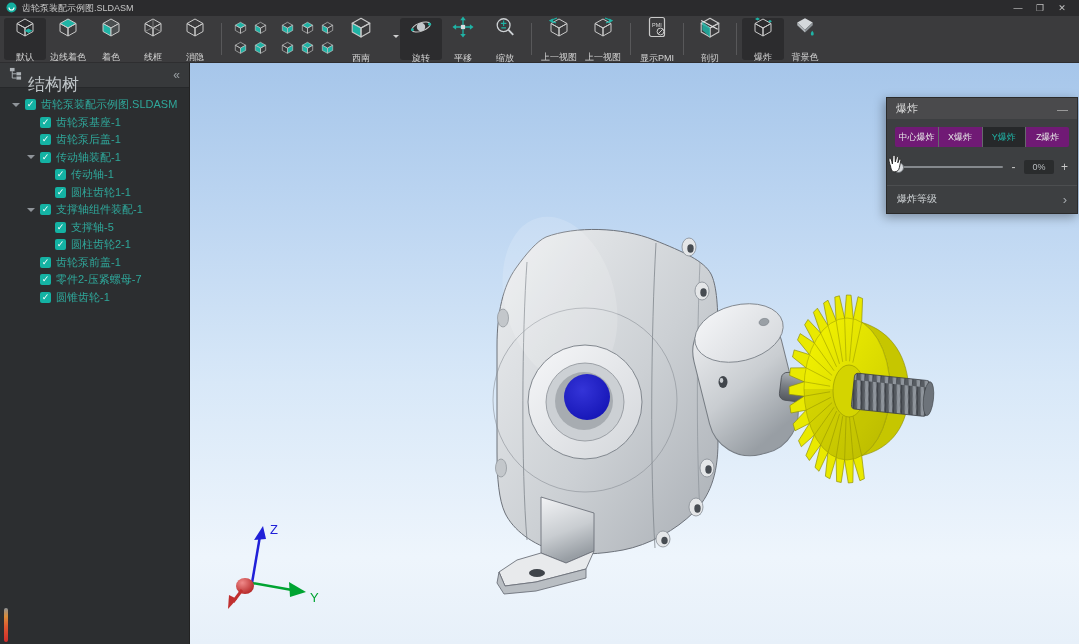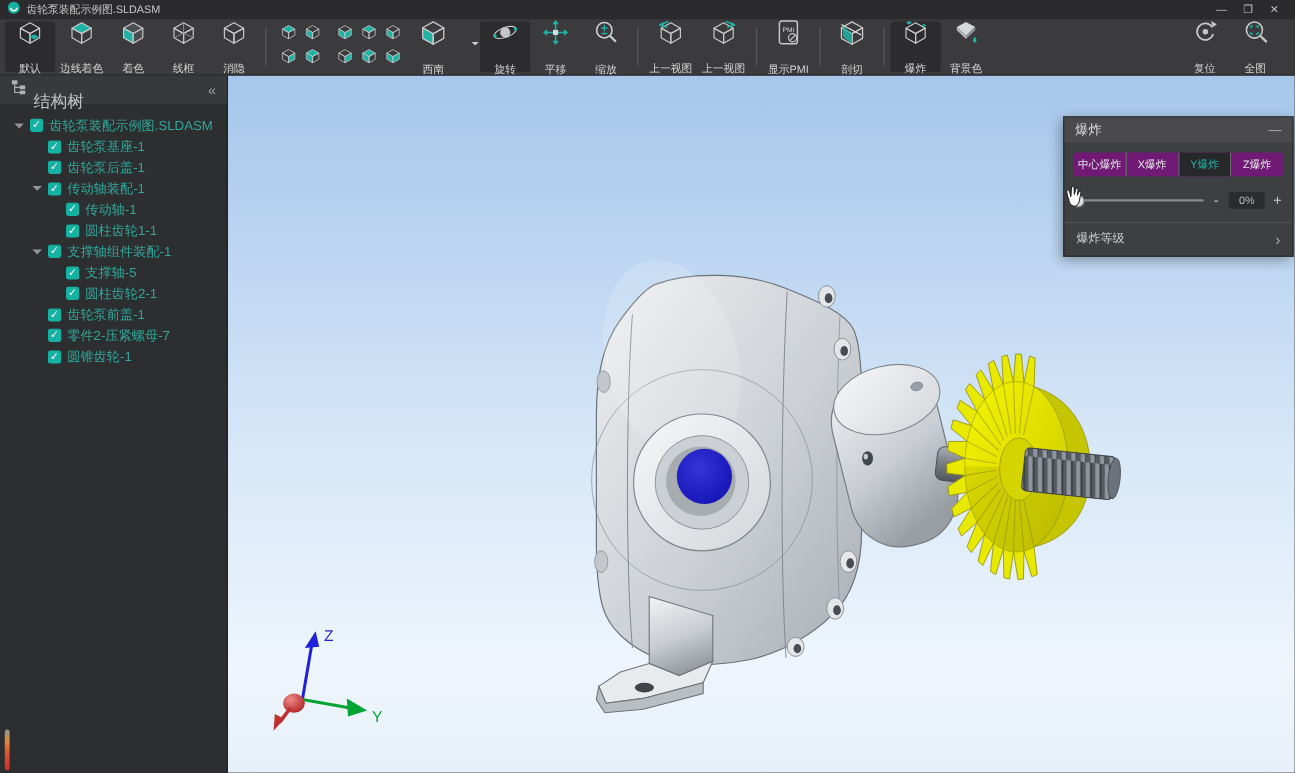--- a/index.html
+++ b/index.html
@@ -32,21 +32,21 @@
   .c3{grid-template-columns:repeat(3,18px);margin-left:9px;margin-right:4px;}
   .mini-btn{width:18px;height:18px;display:flex;align-items:center;justify-content:center;
             border-radius:2px;cursor:pointer;}
   #toolbar-right{margin-left:auto;display:flex;align-items:center;padding-right:8px;}
 
   
   .sidebar{position:absolute;top:62px;left:0;width:189px;bottom:0;background:#2c2e30;
            border-right:1px solid #222;z-index:20;}
   .side-head{height:25px;background:#37393b;border-bottom:1px solid #26282a;
              display:flex;align-items:center;padding:0 9px;gap:6px;}
-  .side-title{font-size:14px;color:#bfc5c8;flex:1;margin-top:20px;}
+  .side-title{font-size:17px;color:#bfc5c8;flex:1;margin-top:20px;}
   .collapse{color:#9aa0a4;font-size:12px;cursor:pointer;}
   .tree{padding-top:8px;font-size:11px;color:#2fa79a;}
   .trow{display:flex;align-items:center;height:17.5px;gap:5px;cursor:pointer;}
   .arrow{width:0;height:0;border:4px solid transparent;border-top-color:#8f9499;
          margin-top:4px;flex:none;}
   .arrow-sp{width:8px;flex:none;}
   .cbx{width:11px;height:11px;background:#14b2a3;border-radius:2px;color:#fff;
        font-size:9px;line-height:11px;text-align:center;flex:none;}
   .tlabel{white-space:nowrap;}
   .scroll-mark{position:absolute;left:4px;top:546px;width:4px;height:34px;border-radius:2px;
@@ -391,42 +391,20 @@
           <span class="tb-ic">
             <svg width="22" height="20" viewBox="0 0 24 22">
               <path d="M3.5 6 L12 1.5 L20.5 6 L12 14 Z" fill="#d4d8db"></path>
               <path d="M12 14 L20.5 6 L20.5 9 L12 17 Z" fill="#8d9397"></path>
               <path d="M12 14 L3.5 6 L3.5 9 L12 17 Z" fill="#b1b6ba"></path>
               <path d="M20 15 C22.4 17.8 21.8 20.3 20 20.3 C18.2 20.3 17.6 17.8 20 15 Z" fill="#1fb3a5"></path>
             </svg>
           </span>
           <span class="tb-lb">背景色</span>
         </div>
-      </div>
-    </div>
-  <div id="toolbar-right">
-      <div class="tb-btn">
-        <span class="tb-ic">
-          <svg width="21" height="21" viewBox="0 0 22 22">
-            <path d="M17.8 13 A7.2 7.2 0 1 1 17 7" fill="none" stroke="#c9c9c9" stroke-width="1.5"></path>
-            <path d="M16 1.5 L17.4 7 L21 4.4 Z" fill="#c9c9c9"></path>
-            <circle cx="11" cy="11" r="2.4" fill="#c9c9c9"></circle>
-          </svg>
-        </span>
-        <span class="tb-lb">复位</span>
-      </div>
-      <div class="tb-btn">
-        <span class="tb-ic">
-          <svg width="21" height="21" viewBox="0 0 22 22">
-            <circle cx="9.8" cy="9.5" r="7" fill="none" stroke="#c9c9c9" stroke-width="1.4"></circle>
-            <path d="M15 14.7 L20.5 20" stroke="#c9c9c9" stroke-width="2"></path>
-            <path d="M6.6 7.8 V6 H8.6 M13 7.8 V6 H11 M6.6 11.2 V13 H8.6 M13 11.2 V13 H11" stroke="#1fb3a5" fill="none" stroke-width="1.1"></path>
-          </svg>
-        </span>
-        <span class="tb-lb">全图</span>
       </div>
     </div>
 </div>
 
 <div class="sidebar">
   <div class="side-head">
     <span>
       <svg width="13" height="13" viewBox="0 0 14 14">
           <rect x="1" y="1" width="5" height="3.6" fill="#aeb3b7"></rect>
           <rect x="8" y="5.6" width="5" height="3.4" fill="#aeb3b7"></rect>

